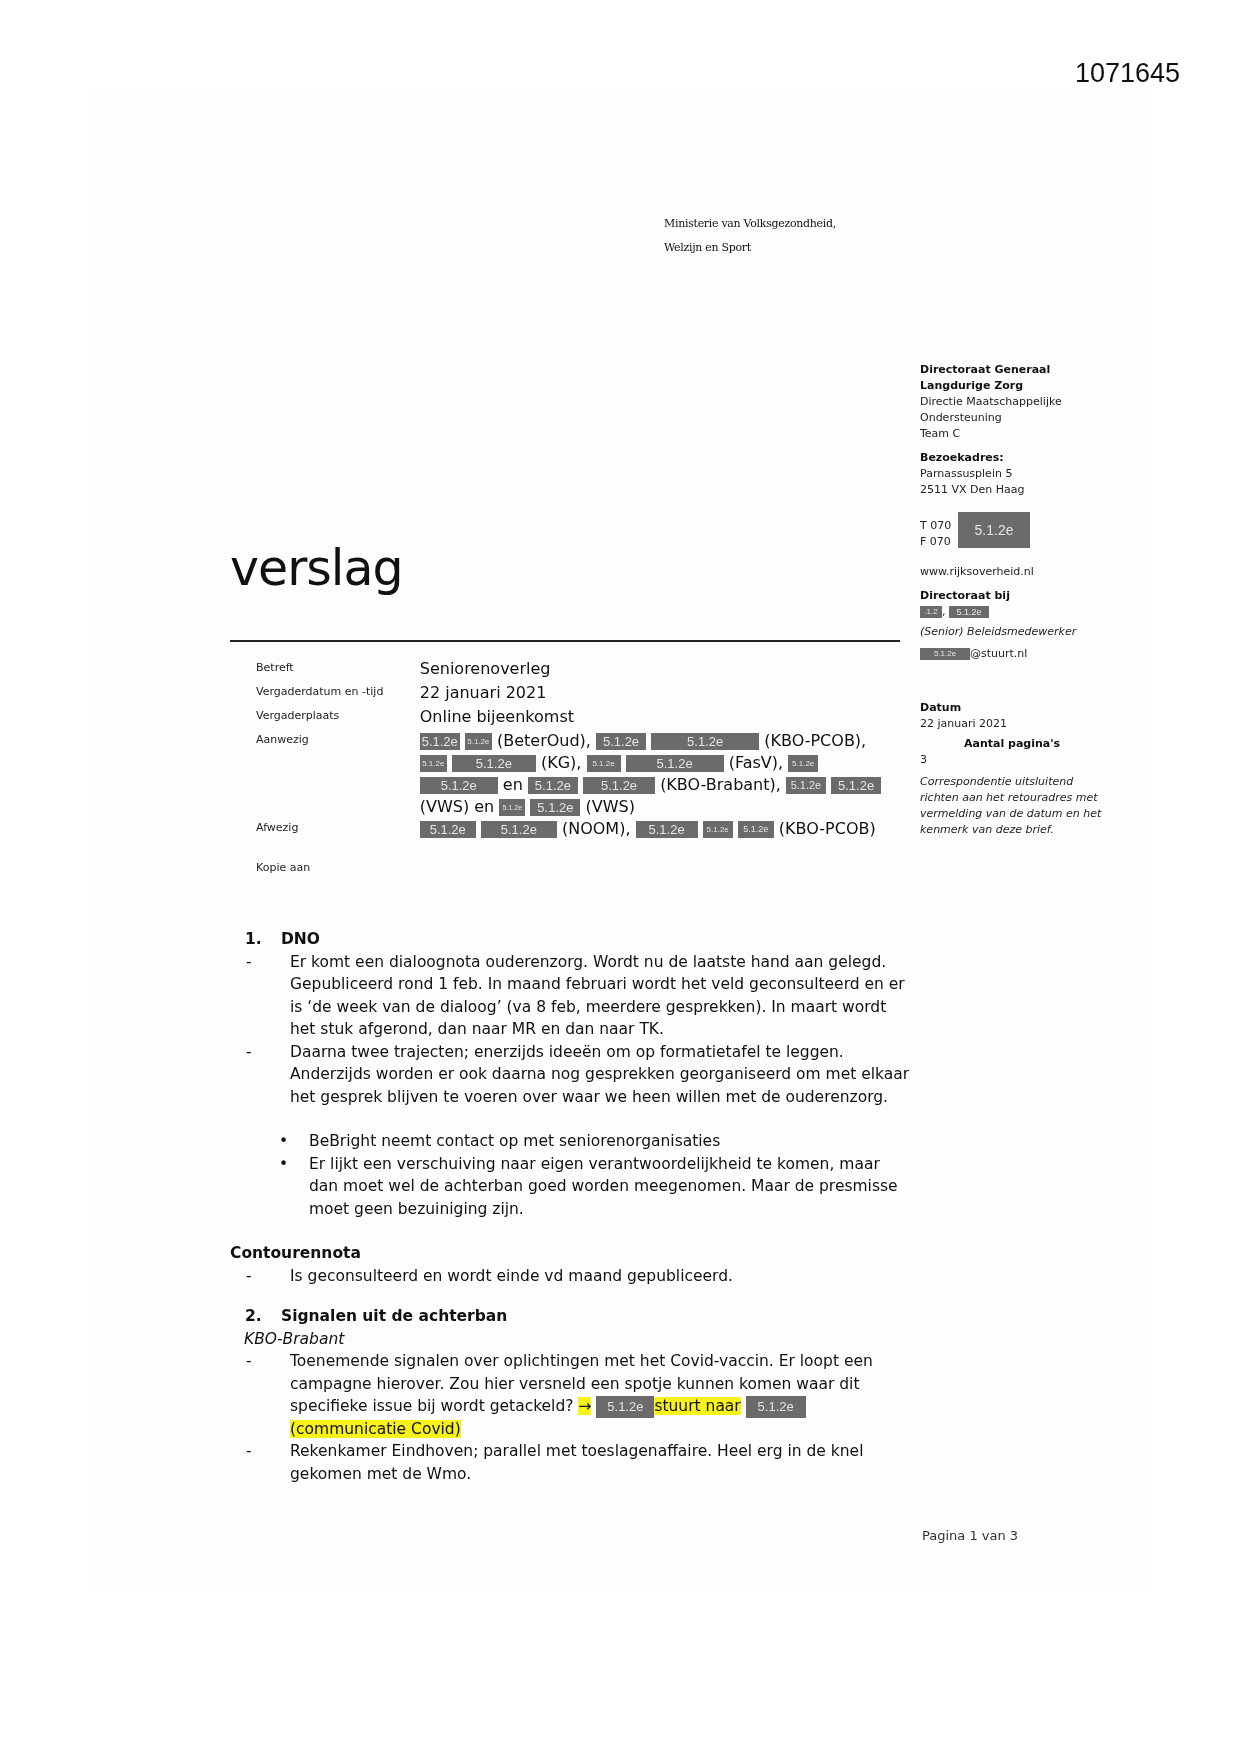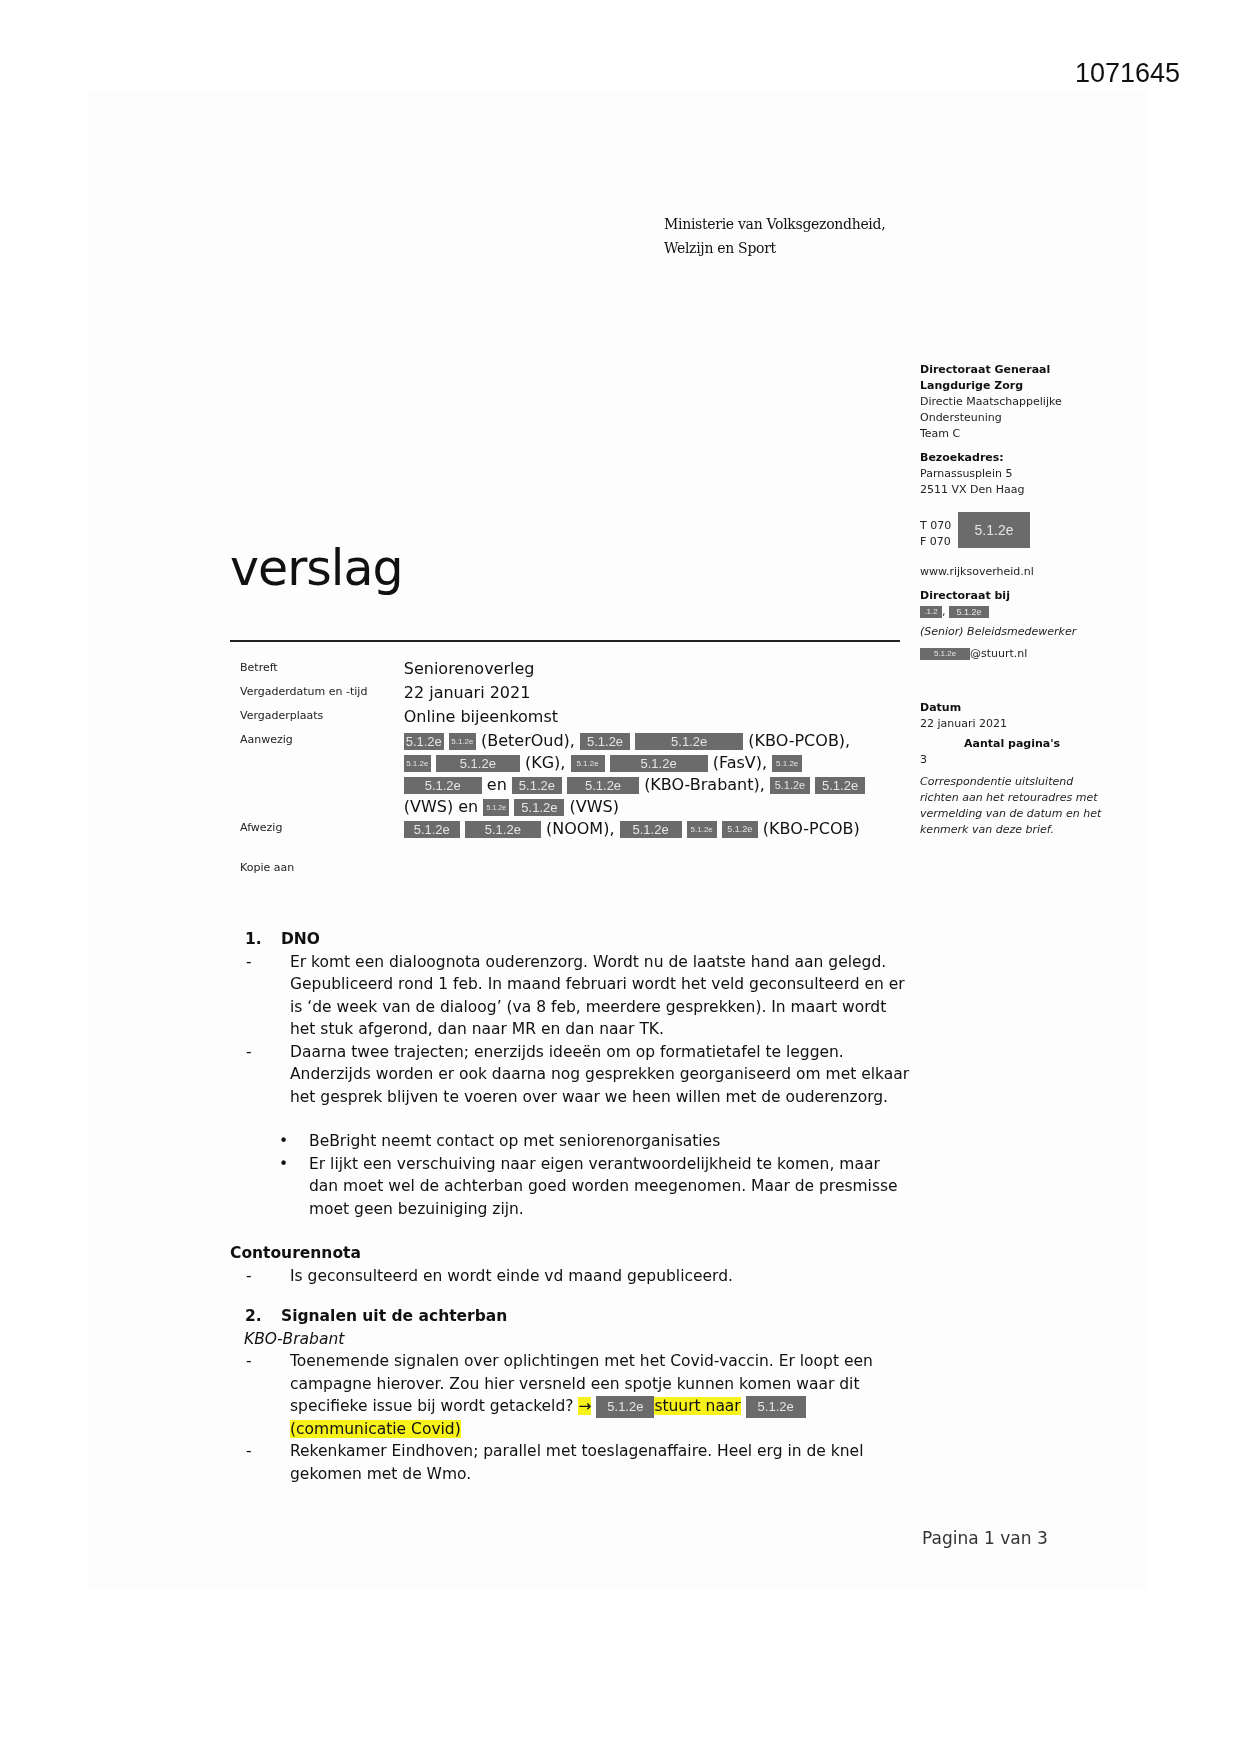--- a/index.html
+++ b/index.html
@@ -1,40 +1,40 @@
 <!DOCTYPE html>
 <html><head>
 <meta charset="utf-8">
 <style>
   html, body { margin:0; padding:0; }
   body { width:1241px; height:1754px; background:#ffffff; position:relative; overflow:hidden;
          font-family:"DejaVu Sans", sans-serif; color:#1a1a1a; }
   .scan { position:absolute; left:88px; top:90px; width:1060px; height:1500px; background:#fdfdfd; }
   .docid { position:absolute; left:1075px; top:58px; font-family:"Liberation Sans", sans-serif; font-size:27px; color:#111; }
-  .ministry { position:absolute; left:664px; top:212px; font-family:"DejaVu Serif", serif; font-size:14px; line-height:24px; color:#111; letter-spacing:-0.3px; }
+  .ministry { position:absolute; left:664px; top:212px; font-family:"DejaVu Serif", serif; font-size:11px; line-height:24px; color:#111; letter-spacing:-0.3px; }
   .sidebar { position:absolute; left:920px; top:362px; width:220px; font-size:11px; line-height:16px; color:#222; }
   .sidebar .b { font-weight:bold; color:#111; }
   .sidebar .i { font-style:italic; }
   .sidebar .gap { height:8px; }
   .r { display:inline-block; background:#6b6b6b; color:#e5e5e5; font-family:"Liberation Sans", sans-serif; text-align:center; vertical-align:middle; }
   .title { position:absolute; left:230px; top:540px; font-size:49px; font-family:"DejaVu Sans", sans-serif; color:#111; letter-spacing:-1px; }
   .rule { position:absolute; left:230px; top:640px; width:670px; height:2px; background:#222; }
-  .meta { position:absolute; left:240px; top:658px; width:660px; }
+  .meta { position:absolute; left:256px; top:658px; width:660px; }
   .meta .row { display:flex; }
   .meta .lbl { width:165px; font-size:11px; color:#222; padding-top:3px; }
   .meta .val { width:500px; font-size:16px; line-height:22px; color:#111; }
   .body { position:absolute; left:230px; top:928px; width:680px; font-size:15.5px; line-height:22.5px; color:#111; }
   .h { font-weight:bold; display:flex; }
   .h .n { width:36px; padding-left:15px; }
   .dash { display:flex; }
   .dash .m { width:44px; padding-left:16px; flex:none; }
   .bul { display:flex; padding-left:45px; }
   .bul .m { width:30px; flex:none; padding-left:4px; }
   .hl { background:#f7f21a; }
-  .pager { position:absolute; left:922px; top:1528px; font-size:17px; color:#333; }
+  .pager { position:absolute; left:922px; top:1528px; font-size:13px; color:#333; }
 </style>
 </head>
 <body>
 
 <div class="scan"></div>
 <div class="docid">1071645</div>
 
 <div class="ministry">
   <div>Ministerie van Volksgezondheid,</div>
   <div>Welzijn en Sport</div>

